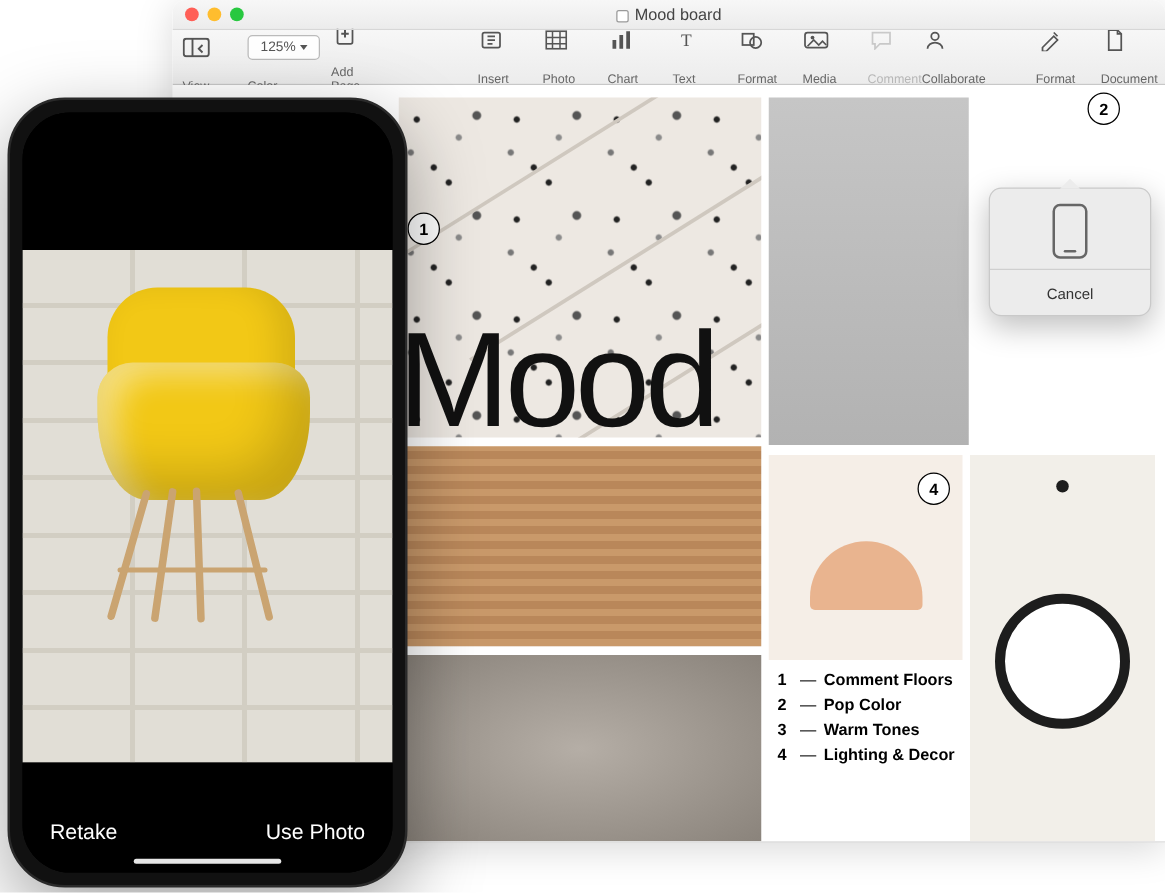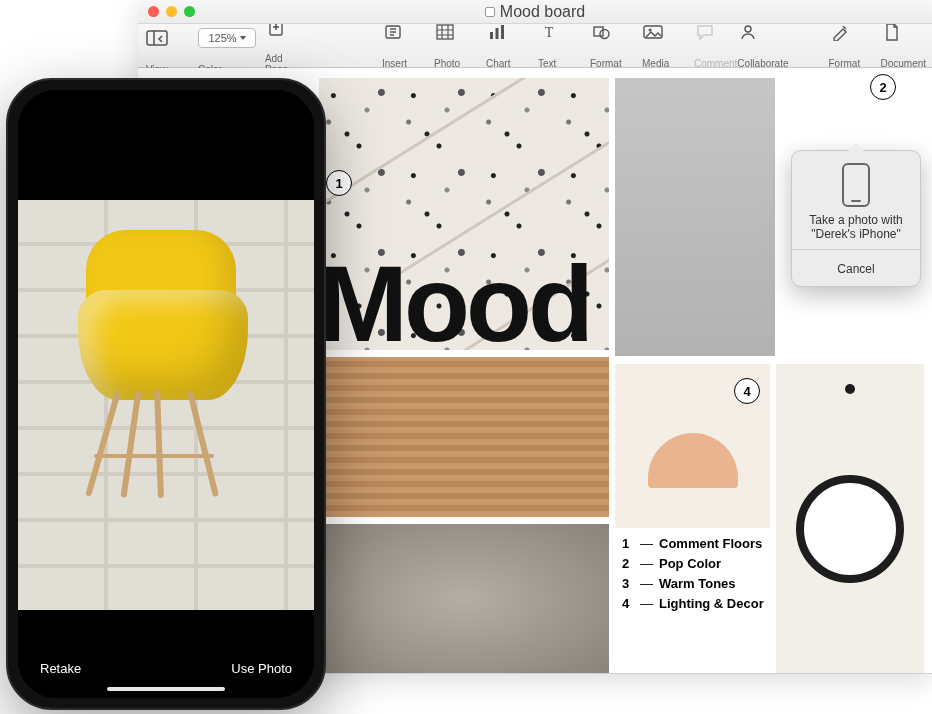--- a/index.html
+++ b/index.html
@@ -22,21 +22,21 @@
     box-shadow: 0 6px 30px rgba(0,0,0,.15);
     overflow: hidden;
     border-bottom: 1px solid #d0d0d0;
   }
   .titlebar {
     height: 24px;
     background: linear-gradient(#f7f7f7,#ececec);
     display:flex; align-items:center;
     padding: 0 10px;
     border-bottom:1px solid #d7d7d7;
-    font-size:16px; color:#444;
+    font-size:13px; color:#444;
     justify-content:center;
     position:relative;
   }
   .traffic-lights{position:absolute;left:10px;display:flex;gap:7px}
   .tl{width:11px;height:11px;border-radius:50%}
   .tl.red{background:#ff5f57}
   .tl.yellow{background:#ffbd2e}
   .tl.green{background:#28c840}
   .title-icon{display:inline-block;width:10px;height:10px;background:#fff;border:1px solid #999;border-radius:2px;margin-right:5px;vertical-align:middle}
 
@@ -59,21 +59,21 @@
     font-size:11px;text-align:center;line-height:18px;background:#fff;
     display:flex;align-items:center;justify-content:center;gap:3px;
   }
   .zoom-select::after{content:"";border-left:3px solid transparent;border-right:3px solid transparent;border-top:4px solid #555}
   .spacer{flex:1}
 
   .canvas-area{position:absolute;left:0;top:68px;right:0;bottom:0;background:#fff;overflow:hidden}
 
   .hero-text{
     position:absolute;left:180px;top:186px;
-    font-weight:700;font-size:108px;line-height:.92;
+    font-weight:400;font-size:108px;line-height:.92;
     letter-spacing:-4px;color:#111;z-index:50
   }
 
   
   .tile{position:absolute;overflow:hidden}
   .tile.terrazzo{left:181px;top:10px;width:290px;height:272px;background:#ede8e2}
   .tile.concrete{left:477px;top:10px;width:160px;height:278px;background:linear-gradient(#c6c6c6,#b2b2b2)}
   .tile.wood{left:181px;top:289px;width:290px;height:160px;background:repeating-linear-gradient(0deg,#c9996a 0 6px,#b9875a 6px 12px)}
   .tile.sofa{left:22px;top:289px;width:152px;height:296px;background:linear-gradient(#d9b873,#b8934f)}
   .tile.fur{left:181px;top:456px;width:290px;height:150px;background:radial-gradient(#b5aea6,#8a837b)}
@@ -151,21 +151,21 @@
   .chair{position:absolute;left:30px;top:30px;width:230px;height:260px}
   .seat{position:absolute;left:30px;top:60px;width:170px;height:110px;background:#f2c816;border-radius:28px 28px 40px 40px / 28px 28px 70px 70px;box-shadow:inset -18px -22px 40px rgba(0,0,0,.18),inset 16px 10px 24px rgba(255,255,255,.45)}
   .back{position:absolute;left:38px;top:0;width:150px;height:100px;background:#f2c816;border-radius:40px 40px 12px 12px;box-shadow:inset -12px -8px 28px rgba(0,0,0,.12)}
   .leg{position:absolute;width:6px;background:#caa471;border-radius:3px}
   .leg.l1{left:52px;top:160px;height:108px;transform:rotate(16deg)}
   .leg.l2{left:108px;top:160px;height:108px;transform:rotate(-2deg)}
   .leg.l3{left:152px;top:160px;height:108px;transform:rotate(-14deg)}
   .leg.l4{left:80px;top:160px;height:108px;transform:rotate(8deg)}
   .cross{position:absolute;left:46px;top:224px;width:120px;height:4px;background:#caa471;border-radius:2px}
 
-  .cam-buttons{position:absolute;left:0;right:0;bottom:22px;display:flex;justify-content:space-between;padding:0 22px;z-index:4;color:#fff;font-size:13px}
+  .cam-buttons{position:absolute;left:0;right:0;bottom:22px;display:flex;justify-content:space-between;padding:0 22px;z-index:4;color:#fff;font-size:17px}
   .homebar{position:absolute;bottom:7px;left:50%;transform:translateX(-50%);width:118px;height:4px;border-radius:3px;background:#fff;z-index:5;opacity:.9}
 
   svg{display:block}
 </style>
 </head>
 <body>
 
 <div class="mac-window">
 
   <div class="titlebar">
@@ -352,24 +352,20 @@
       <div class="legend-row">
           <span>4</span>
           <span class="dash">—</span>
           <b>Lighting &amp; Decor</b>
         </div>
     </div>
 
     <div class="popover">
       <div class="tail"></div>
       <div class="phone-ic"></div>
-      <div>
-        <div>Take a photo with</div>
-        <div>"Derek's iPhone"</div>
-      </div>
       <hr>
       <div class="cancel">Cancel</div>
     </div>
   </div>
 </div>
 
 <div class="iphone">
   <div class="screen">
     <div class="notch"></div>
     <div class="cam-area">

